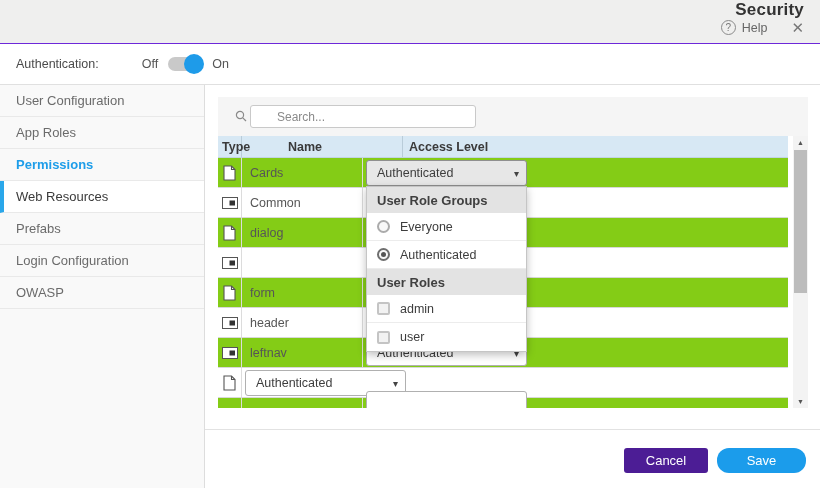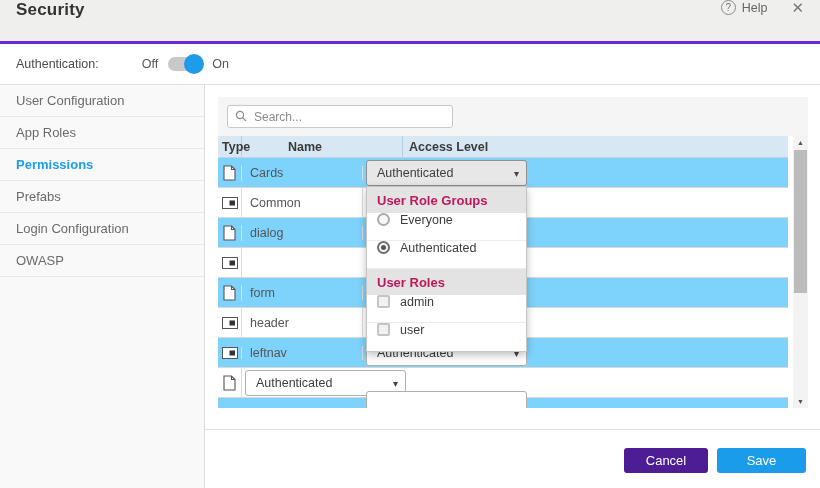--- a/index.html
+++ b/index.html
@@ -2,22 +2,22 @@
 <html><head>
 <meta charset="utf-8">
 <style>
   * { margin:0; padding:0; box-sizing:border-box; }
   html,body { width:820px; height:488px; }
   body { font-family:"Liberation Sans", sans-serif; background:#fff; overflow:hidden; }
   .app { position:relative; width:820px; height:488px; background:#fff; overflow:hidden; }
 
   
   .header-bar { position:absolute; left:0; top:0; width:820px; height:44px;
-    background:#efefee; border-bottom:3px solid #6d28d9;
-    display:flex; align-items:flex-start; padding:0 16px; }
+    background:#efefee; border-bottom:1px solid #6d28d9;
+    display:flex; align-items:flex-end; padding:0 16px;flex-direction:column; }
   .header-title { font-size:17px; color:#333; font-weight:bold; letter-spacing:.2px; }
   .header-right { margin-left:auto; display:flex; align-items:center; gap:8px; }
   .help-btn { display:flex; align-items:center; gap:6px; cursor:pointer; color:#666; font-size:12.5px; }
   .help-circle { width:15px; height:15px; border:1px solid #8a8a8a; border-radius:50%;
     display:flex; align-items:center; justify-content:center; font-size:10px; color:#777; }
   .close-btn { margin-left:16px; font-size:15px; color:#777; cursor:pointer; line-height:1; }
 
   
   .auth-bar { position:absolute; left:0; top:44px; width:820px; height:41px;
     background:#fff; border-bottom:1px solid #e0e0e0; display:flex; align-items:center; padding-left:16px; }
@@ -38,69 +38,69 @@
   .side-item.selected { background:#fff; border-left:4px solid #2aa7ea; padding-left:12px; color:#3a3a3a; }
 
   
   .main { position:relative; width:615px; height:403px; background:#fff; }
 
   .panel { position:absolute; left:13px; top:12px; width:590px; height:311px; }
   .toolbar { height:39px; background:#f5f5f5; display:flex; align-items:center; padding-left:9px; }
   .searchwrap { position:relative; width:226px; height:23px; }
   .searchwrap svg { position:absolute; left:8px; top:5px; }
   .search-input { width:226px; height:23px; border:1px solid #c9c9c9; border-radius:3px;
-    padding:0 8px 0 26px; font-size:12px; color:#444; background:#fff; outline:none; font-family:inherit; }
+    padding:0 8px 0 26px; font-size:12px; color:#444; background:#fff; outline:none; font-family:inherit;margin-left:23px; }
   .search-input::placeholder { color:#8a8a8a; }
 
   .grid { position:absolute; left:0; top:39px; width:570px; height:272px; overflow:hidden; background:#fff; }
   .thead { display:flex; height:22px; background:#d7e8f4; border-bottom:1px solid #c2d4e2; }
   .th { font-size:12.5px; font-weight:bold; color:#3a3a3a; display:flex; align-items:center; }
   .th-type { width:24px; padding-left:4px; border-right:1px solid #b9ccd9; }
   .th-name { width:121px; padding-left:6px; border-right:1px solid #b9ccd9;margin-left:40px; }
   .th-access { flex:1; padding-left:6px; }
 
   .tr { display:flex; height:30px; border-bottom:1px solid #d8d8d8; background:#fff; }
-  .tr.odd { background:#7dd3fc;align-items:center; }
+  .tr.odd { background:#84cc16; }
   .tr.clipped { height:10px; border-bottom:none; }
   .td-type { width:24px; display:flex; align-items:center; justify-content:center; border-right:1px solid #dcdcdc; }
   .td-name { width:121px; display:flex; align-items:center; padding-left:8px;
     font-size:12.5px; color:#565656; border-right:1px solid #dcdcdc; }
   .td-access { flex:1; display:flex; align-items:center; position:relative; }
 
   .select { margin-left:3px; margin-top:2px; margin-bottom:2px; width:161px; height:26px; position:relative;
     background:#fff; border:1px solid #b0b0b0; border-radius:3px; font-size:12.5px; color:#3d3d3d;
     text-align:left; padding:0 22px 0 10px; font-family:inherit; cursor:pointer; display:flex; align-items:center; }
   .select .caret { position:absolute; right:7px; top:50%; transform:translateY(-50%); font-size:10px; color:#444; }
   .select.open { background:#e7e7e7; border-color:#8f8f8f; }
   .tr.clipped .select { margin-top:4px; }
 
   .dropdown-panel { position:absolute; left:148px; top:89px; width:161px; background:#fff;
     border:1px solid #c5c5c5; box-shadow:0 3px 8px rgba(0,0,0,.25); z-index:10; }
-  .group-header { height:26px; background:#e3e3e3; color:#be185d; font-size:13px; font-weight:bold;
+  .group-header { height:26px; background:#e3e3e3; color:#404040; font-size:13px; font-weight:bold;
     display:flex; align-items:center; padding-left:10px; }
-  .dd-option { height:28px; display:flex; gap:10px; padding-left:10px;
+  .dd-option { height:28px; display:flex; align-items:center; gap:10px; padding-left:10px;
     border-bottom:1px solid #ececec; background:#fff; font-size:12.5px; color:#3d3d3d; cursor:pointer; }
   .dd-option:last-child { border-bottom:none; }
   .radio { width:13px; height:13px; border:2px solid #ababab; border-radius:50%; background:#f8f8f8; position:relative; flex:none; }
   .radio.checked { border-color:#6e6e6e; }
   .radio.checked::after { content:""; position:absolute; left:2px; top:2px; right:2px; bottom:2px; background:#555; border-radius:50%; }
   .checkbox { width:13px; height:13px; border:2px solid #c4c4c4; border-radius:2px; background:#f2f2f2; flex:none; }
 
   
   .scrollbar { position:absolute; right:0; top:39px; width:15px; height:272px; background:#f3f3f3; }
   .scroll-btn { position:absolute; left:0; width:15px; height:13px; display:flex; align-items:center;
     justify-content:center; font-size:7px; color:#555; cursor:pointer; }
   .scroll-btn.up { top:0; } .scroll-btn.down { bottom:0; }
   .scroll-thumb { position:absolute; left:1px; width:13px; top:14px; height:143px; background:#bcbcbc; cursor:pointer; }
 
   .footer-divider { position:absolute; left:0; top:344px; width:615px; height:1px; background:#e2e2e2; }
   .btn { position:absolute; top:363px; height:25px; border:none; border-radius:3px; color:#fff;
     font-size:13px; font-family:inherit; cursor:pointer; }
   .btn.cancel { right:112px; width:84px; background:#4c1d95; }
-  .btn.save { right:14px; width:89px; background:#1b9ceb; }
+  .btn.save { right:14px; width:89px; background:#1b9ceb;border-radius:12px; }
 </style>
 </head>
 <body>
 
 <div class="app">
 
   <div class="header-bar">
     <div class="header-title">Security</div>
     <div class="header-right">
       <div class="help-btn">
@@ -119,20 +119,21 @@
       </span>
     <span class="toggle-on">On</span>
   </div>
 
   <div class="body-wrap">
 
     <div class="sidebar">
       <div class="side-item">User Configuration</div>
       <div class="side-item">App Roles</div>
       <div class="side-item link-active">Permissions</div>
+      <div class="side-item selected">Web Resources</div>
       <div class="side-item">Prefabs</div>
       <div class="side-item">Login Configuration</div>
       <div class="side-item">OWASP</div>
     </div>
 
     <div class="main">
       <div class="panel">
 
         <div class="toolbar">
           <div class="searchwrap">

